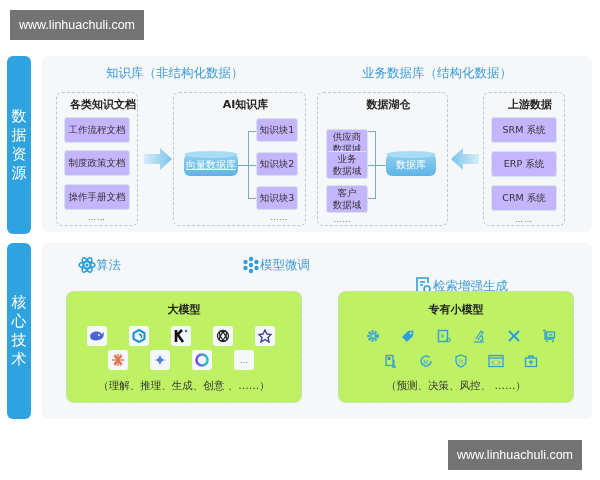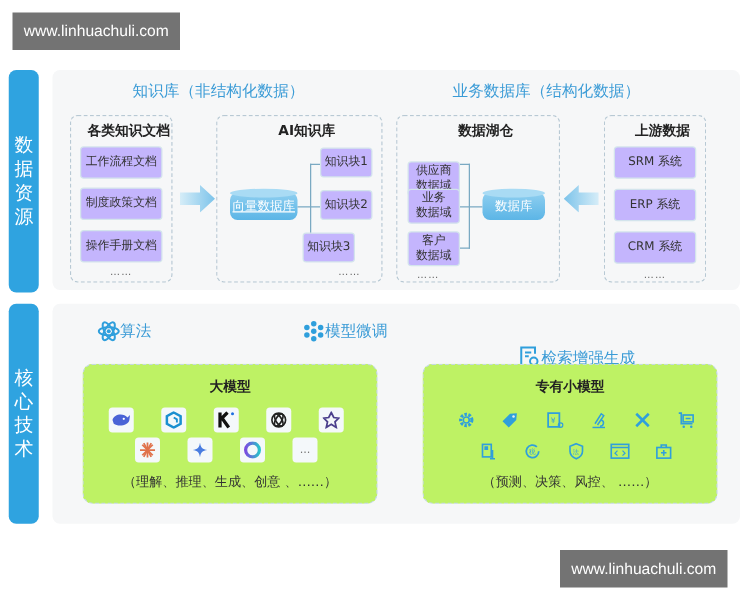--- a/index.html
+++ b/index.html
@@ -113,21 +113,21 @@
   <div class="dash-box" style="left:131px; top:36px; width:133px; height:134px;">
     <div class="box-title" style="top:4px;">AI知识库</div>
     <div class="cyl" style="left:10px; top:61px; width:54px; height:22px;text-decoration:underline;">
       <span>向量数据库</span>
     </div>
     <div class="conn" style="left:64px; top:72px; width:10px; border-top-width:1px;"></div>
     <div class="conn" style="left:74px; top:38px; width:8px; height:68px; border-left-width:1px; border-top-width:1px; border-bottom-width:1px;"></div>
     <div class="conn" style="left:74px; top:72px; width:8px; border-top-width:1px;"></div>
     <div class="item" style="left:82px; top:25px; width:42px; height:24px;">知识块1</div>
     <div class="item" style="left:82px; top:59px; width:42px; height:24px;text-align:center;">知识块2</div>
-    <div class="item" style="left:68px; top:93px; width:42px; height:24px;">知识块3</div>
+    <div class="item" style="left:82px; top:93px; width:42px; height:24px;">知识块3</div>
     <div class="dots" style="top:120px; left:80px; right:0;">……</div>
   </div>
 
   <div class="dash-box" style="left:275px; top:36px; width:131px; height:134px;">
     <div class="box-title" style="top:4px;">数据湖仓</div>
     <div class="item" style="left:8px; top:24px; width:42px; height:28px; white-space:pre-line;margin-top:12px;">供应商
 数据域</div>
     <div class="item" style="left:8px; top:58px; width:42px; height:28px; white-space:pre-line;">业务
 数据域</div>
     <div class="item" style="left:8px; top:92px; width:42px; height:28px; white-space:pre-line;">客户

